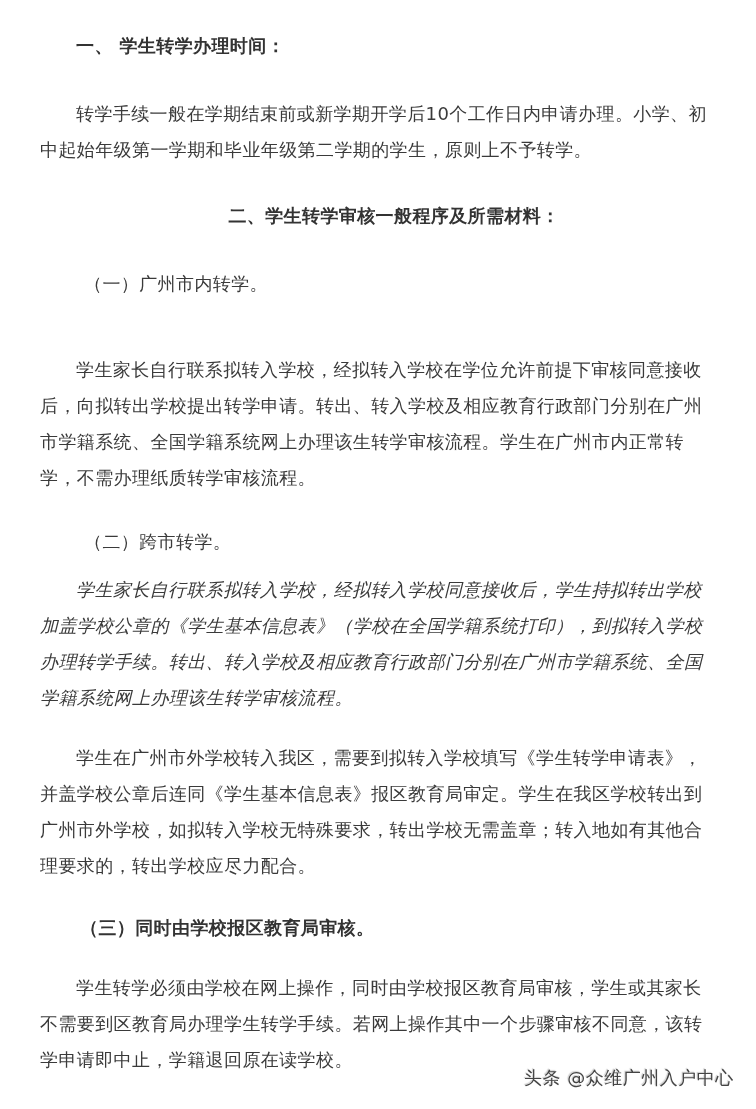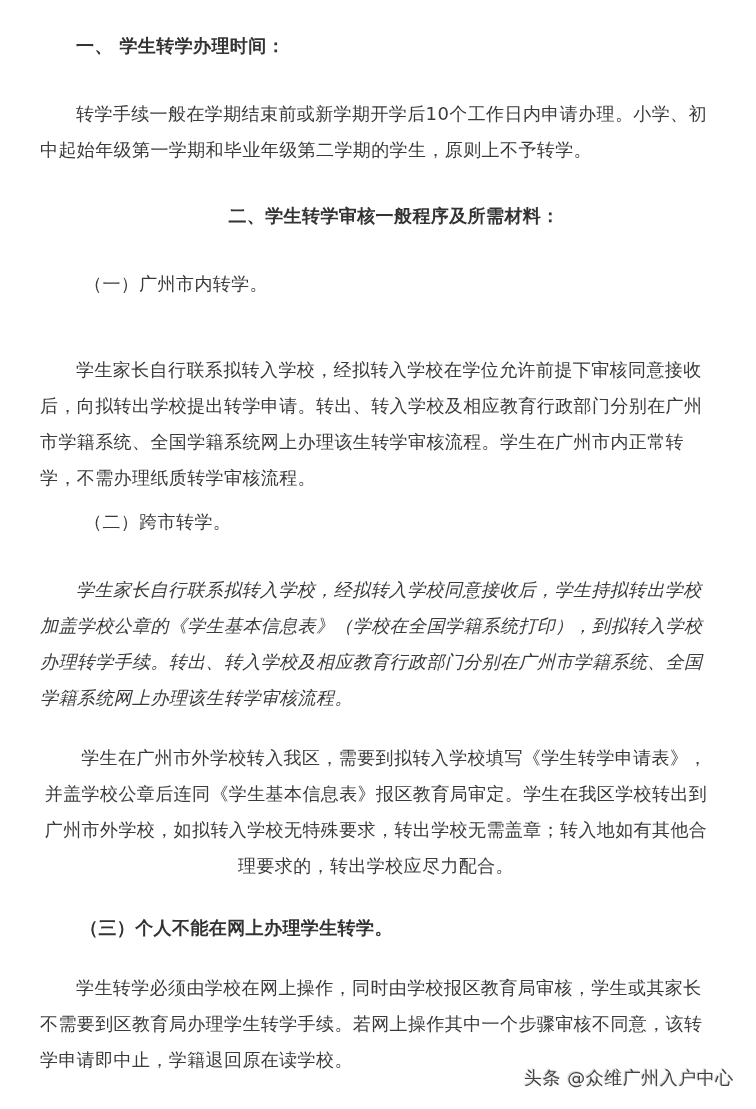--- a/index.html
+++ b/index.html
@@ -25,20 +25,20 @@
   </style>
 </head>
 <body>
 
 <div class="article">
   <p class="p h" style="top:20px;">一、 学生转学办理时间：</p>
   <p class="p" style="top:88px;">转学手续一般在学期结束前或新学期开学后10个工作日内申请办理。小学、初中起始年级第一学期和毕业年级第二学期的学生，原则上不予转学。</p>
   <p class="p h" style="top:190px;text-align:center;">二、学生转学审核一般程序及所需材料：</p>
   <p class="p sub" style="top:258px;">（一）广州市内转学。</p>
   <p class="p" style="top:344px;">学生家长自行联系拟转入学校，经拟转入学校在学位允许前提下审核同意接收后，向拟转出学校提出转学申请。转出、转入学校及相应教育行政部门分别在广州市学籍系统、全国学籍系统网上办理该生转学审核流程。学生在广州市内正常转学，不需办理纸质转学审核流程。</p>
-  <p class="p sub" style="top:496px;">（二）跨市转学。</p>
+  <p class="p sub" style="top:516px;">（二）跨市转学。</p>
   <p class="p" style="top:564px;font-style:italic;">学生家长自行联系拟转入学校，经拟转入学校同意接收后，学生持拟转出学校加盖学校公章的《学生基本信息表》（学校在全国学籍系统打印），到拟转入学校办理转学手续。转出、转入学校及相应教育行政部门分别在广州市学籍系统、全国学籍系统网上办理该生转学审核流程。</p>
-  <p class="p" style="top:732px;text-align:center;">学生在广州市外学校转入我区，需要到拟转入学校填写《学生转学申请表》，并盖学校公章后连同《学生基本信息表》报区教育局审定。学生在我区学校转出到广州市外学校，如拟转入学校无特殊要求，转出学校无需盖章；转入地如有其他合理要求的，转出学校应尽力配合。</p>
-  <p class="p h sub" style="top:902px; padding-left:40px;">（三）个人不能在网上办理学生转学。</p>
+  <p class="p" style="top:732px;">学生在广州市外学校转入我区，需要到拟转入学校填写《学生转学申请表》，并盖学校公章后连同《学生基本信息表》报区教育局审定。学生在我区学校转出到广州市外学校，如拟转入学校无特殊要求，转出学校无需盖章；转入地如有其他合理要求的，转出学校应尽力配合。</p>
+  <p class="p h sub" style="top:902px; padding-left:40px;">（三）同时由学校报区教育局审核。</p>
   <p class="p" style="top:962px;">学生转学必须由学校在网上操作，同时由学校报区教育局审核，学生或其家长不需要到区教育局办理学生转学手续。若网上操作其中一个步骤审核不同意，该转学申请即中止，学籍退回原在读学校。</p>
 </div>
 
 <div class="watermark">头条 @众维广州入户中心</div>
 
 </body></html>

